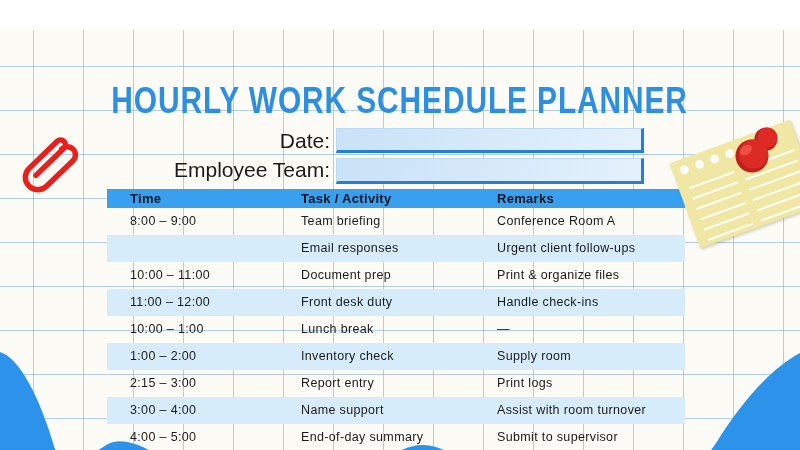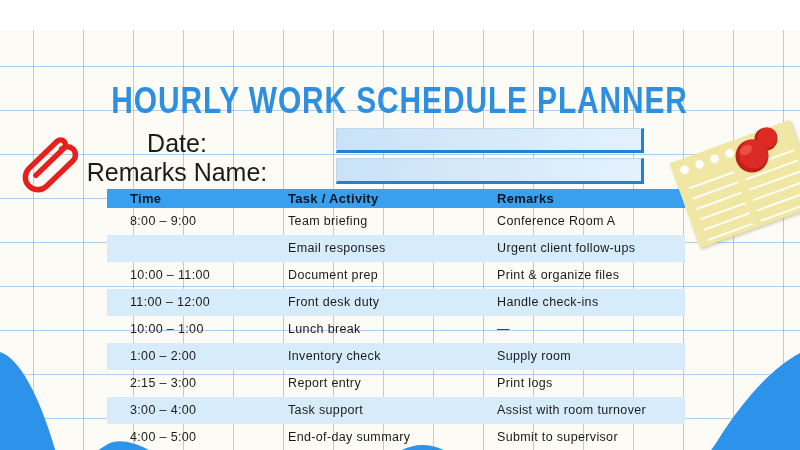--- a/index.html
+++ b/index.html
@@ -18,22 +18,22 @@
   }
 
   .title-wrap { position:absolute; left:0; right:0; top:50px; text-align:center; z-index:3; }
   .title {
     display:inline-block; white-space:nowrap;
     font-size:34px; font-weight:bold; letter-spacing:1px;
     color:#2e8fe0; transform: scale(0.88, 1.06); transform-origin: center top;
   }
 
   .form-label {
-    position:absolute; left:14px; width:326px; text-align:center;
-    font-size:25px; color:#1b1b1b; z-index:3;
+    position:absolute; left:4px; width:326px; text-align:right;
+    font-size:21px; color:#1b1b1b; z-index:3;
   }
   .lbl-date { top:99px; }
   .lbl-emp  { top:128px; }
 
   .field {
     position:absolute; left:336px; width:308px; height:25px; z-index:3;
     background: linear-gradient(100deg, #c9e2f7, #e3f1fc);
     border-top:1px solid #bdd9f0; border-left:1px solid #bdd9f0;
     border-right:3px solid #1f82d9; border-bottom:3px solid #1f82d9;
     outline:none; padding:0 6px; font-size:15px; color:#1b1b1b;
@@ -43,21 +43,21 @@
   .field-emp  { top:128px; height:26px; }
 
   .sched-table { position:absolute; left:107px; top:159px; width:578px; z-index:3; }
   .thead {
     position:relative; height:19px; background:#38a0ef;
     font-weight:bold; font-size:13px; color:#0b1520; line-height:19px; letter-spacing:.3px;
   }
   .trow { position:relative; height:27px; font-size:12.5px; color:#1b1b1b; line-height:27px; letter-spacing:.35px; }
   .rows .trow:nth-child(even) { background:#d7ecfb; }
   .c1 { position:absolute; left:23px; white-space:nowrap; }
-  .c2 { position:absolute; left:181px; white-space:nowrap; }
+  .c2 { position:absolute; left:194px; white-space:nowrap; }
   .c3 { position:absolute; left:390px; white-space:nowrap; }
 
   .wave { position:absolute; left:0; bottom:0; width:800px; height:140px; z-index:4; }
 
   .paperclip { position:absolute; left:33px; top:96px; width:46px; height:78px; transform:rotate(46deg); z-index:5; }
 
   .note {
     position:absolute; left:681px; top:109px; width:128px; height:90px;
     background:#efe7a3; transform:rotate(-20deg); z-index:5;
     box-shadow: 1px 2px 3px rgba(90,80,20,.25);
@@ -71,21 +71,21 @@
 
 <div class="page">
 
   <div class="title-wrap">
     <div class="title">HOURLY WORK SCHEDULE PLANNER</div>
   </div>
 
   <div class="form-label lbl-date">Date:</div>
   <input class="field field-date" type="text" value="" style="">
 
-  <div class="form-label lbl-emp">Remarks Name:</div>
+  <div class="form-label lbl-emp">Employee Team:</div>
   <input class="field field-emp" type="text" value="" style="">
 
   <div class="sched-table">
     <div class="thead">
       <span class="c1">Time</span>
       <span class="c2">Task / Activity</span>
       <span class="c3">Remarks</span>
     </div>
     <div class="rows">
       <div class="trow">
@@ -117,21 +117,21 @@
           <span class="c2">Inventory check</span>
           <span class="c3">Supply room</span>
         </div>
         <div class="trow">
           <span class="c1">2:15 – 3:00</span>
           <span class="c2">Report entry</span>
           <span class="c3">Print logs</span>
         </div>
         <div class="trow">
           <span class="c1">3:00 – 4:00</span>
-          <span class="c2">Task support</span>
+          <span class="c2">Name support</span>
           <span class="c3">Assist with room turnover</span>
         </div>
         <div class="trow">
           <span class="c1">4:00 – 5:00</span>
           <span class="c2">End-of-day summary</span>
           <span class="c3">Submit to supervisor</span>
         </div>
     </div>
   </div>
 

